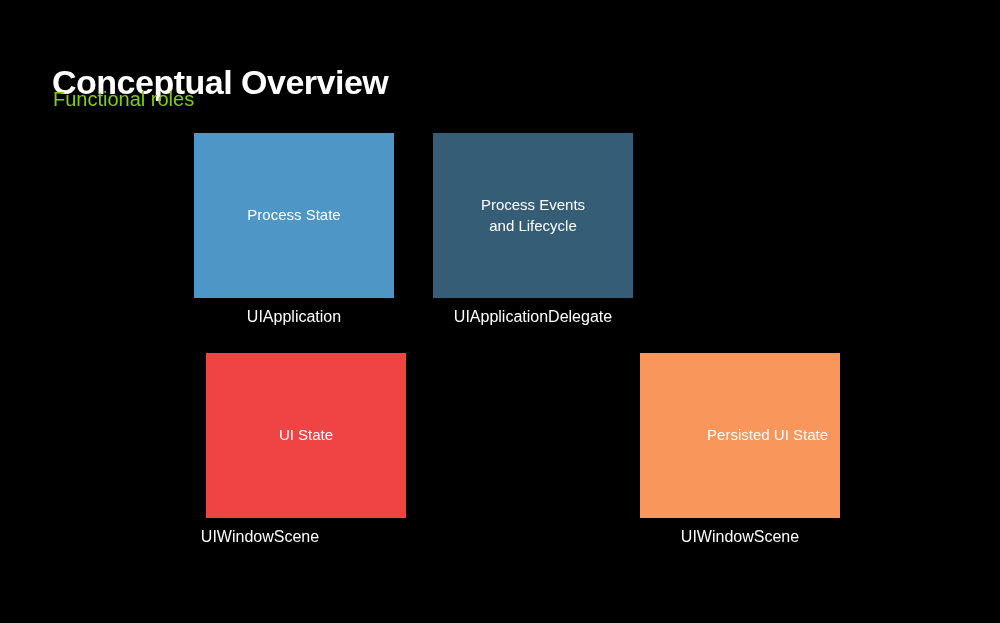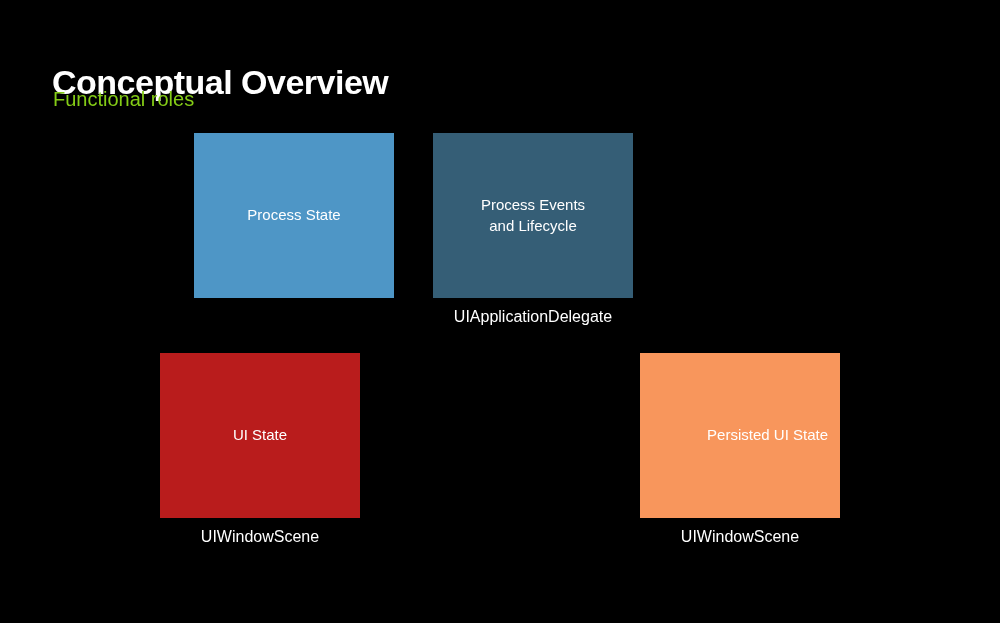--- a/index.html
+++ b/index.html
@@ -70,32 +70,33 @@
 
 <div class="slide">
 
   <h1 class="slide-title">Conceptual Overview</h1>
   <div class="slide-subtitle">Functional roles</div>
 
   <div class="box-group pos-r1c1">
     <div class="role-box" style="background-color: rgb(78, 150, 198);">
       <div class="box-label">Process State</div>
     </div>
+    <div class="box-caption">UIApplication</div>
   </div>
 
   <div class="box-group pos-r1c2">
     <div class="role-box" style="background-color: rgb(53, 94, 118);">
       <div class="box-label">Process Events
 and Lifecycle</div>
     </div>
     <div class="box-caption">UIApplicationDelegate</div>
   </div>
 
   <div class="box-group pos-r2c1">
-    <div class="role-box" style="background-color: #b91c1c;">
+    <div class="role-box" style="background-color: #ef4444; margin-left: 46px;">
       <div class="box-label">UI State</div>
     </div>
     <div class="box-caption">UIWindowScene</div>
   </div>
 
 
   <div class="box-group pos-r2c3">
     <div class="role-box" style="background-color: rgb(248, 150, 92); justify-content: flex-end;">
       <div class="box-label">Persisted UI State</div>
     </div>

